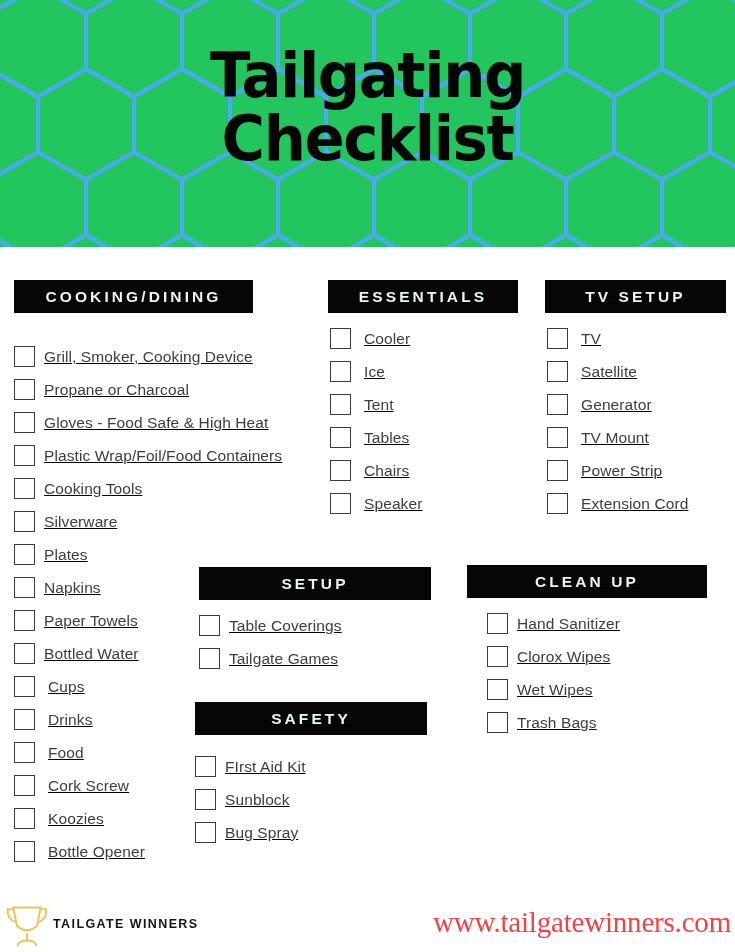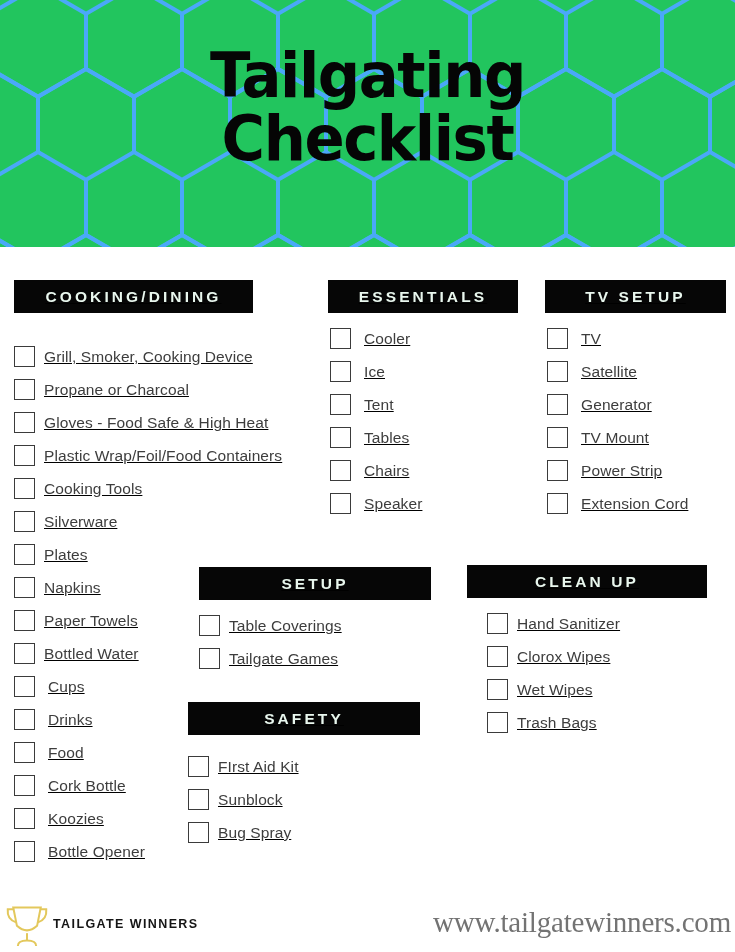--- a/index.html
+++ b/index.html
@@ -106,21 +106,21 @@
 
   #g-essentials { left: 328px; top: 33px; width: 190px; }
   #g-essentials .items { margin-left: 2px; }
 
   #g-tvsetup   { left: 545px; top: 33px; width: 181px; }
   #g-tvsetup .items { margin-left: 2px; }
 
   #g-setup     { left: 199px; top: 320px; width: 232px; }
   #g-setup .items { margin-left: 0px; }
 
-  #g-safety    { left: 188px; top: 455px; width: 232px; }
+  #g-safety    { left: 195px; top: 455px; width: 232px; }
   #g-safety .items { margin-left: 0px; margin-top: 15px; }
 
   #g-cleanup   { left: 467px; top: 318px; width: 240px; }
   #g-cleanup .items { margin-left: 20px; }
 
   
   .footer {
     position: absolute;
     left: 0;
     top: 895px;
@@ -144,21 +144,21 @@
     letter-spacing: 1.4px;
     color: #151515;
     white-space: nowrap;
   }
   .site-url {
     position: absolute;
     right: 4px;
     top: 11px;
     font-family: "Liberation Serif", serif;
     font-size: 29px;
-    color: #737373;
+    color: #ef4444;
     white-space: nowrap;
     letter-spacing: -0.2px;
   }
 </style>
 </head>
 <body>
 
 <div class="header">
   <svg class="hexgrid" viewBox="0 0 760 275" preserveAspectRatio="none">
     <defs>
@@ -228,21 +228,21 @@
       <div class="item">
           <span class="checkbox"></span>
           <span class="item-label gap">Drinks</span>
         </div>
       <div class="item">
           <span class="checkbox"></span>
           <span class="item-label gap">Food</span>
         </div>
       <div class="item">
           <span class="checkbox"></span>
-          <span class="item-label gap">Cork Bottle</span>
+          <span class="item-label gap">Cork Screw</span>
         </div>
       <div class="item">
           <span class="checkbox"></span>
           <span class="item-label gap">Koozies</span>
         </div>
       <div class="item">
           <span class="checkbox"></span>
           <span class="item-label gap">Bottle Opener</span>
         </div>
     </div>

